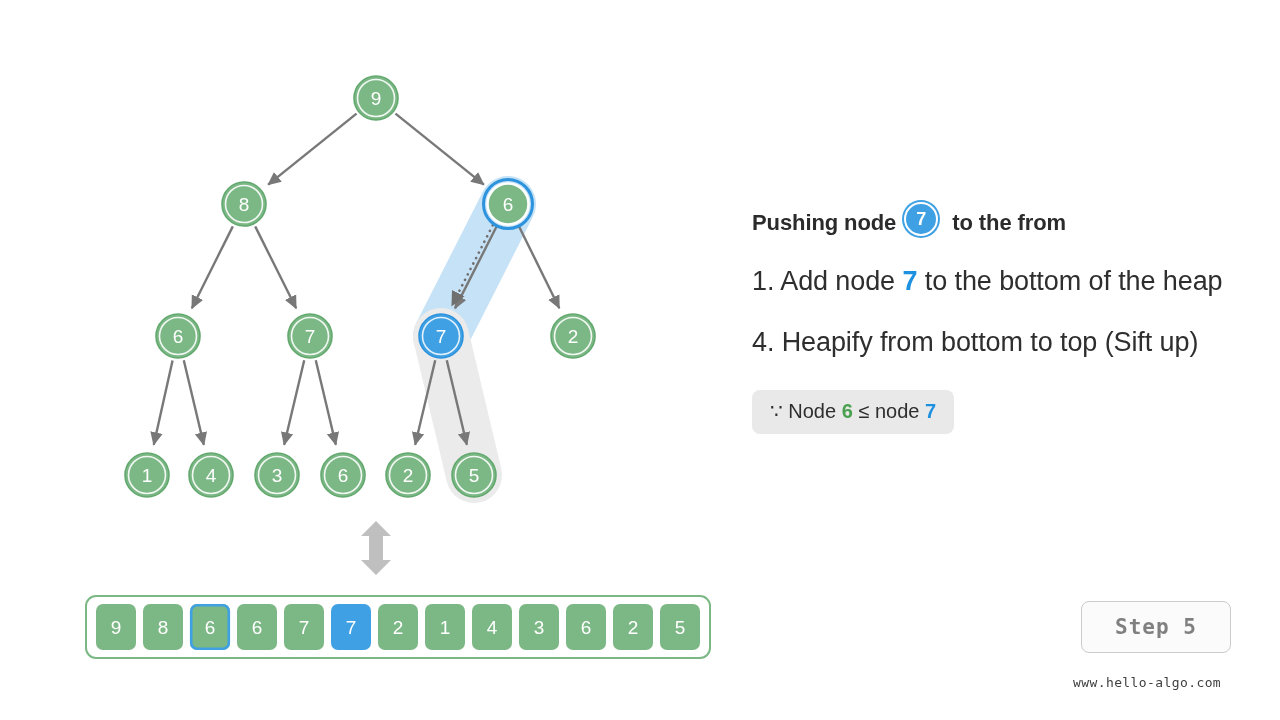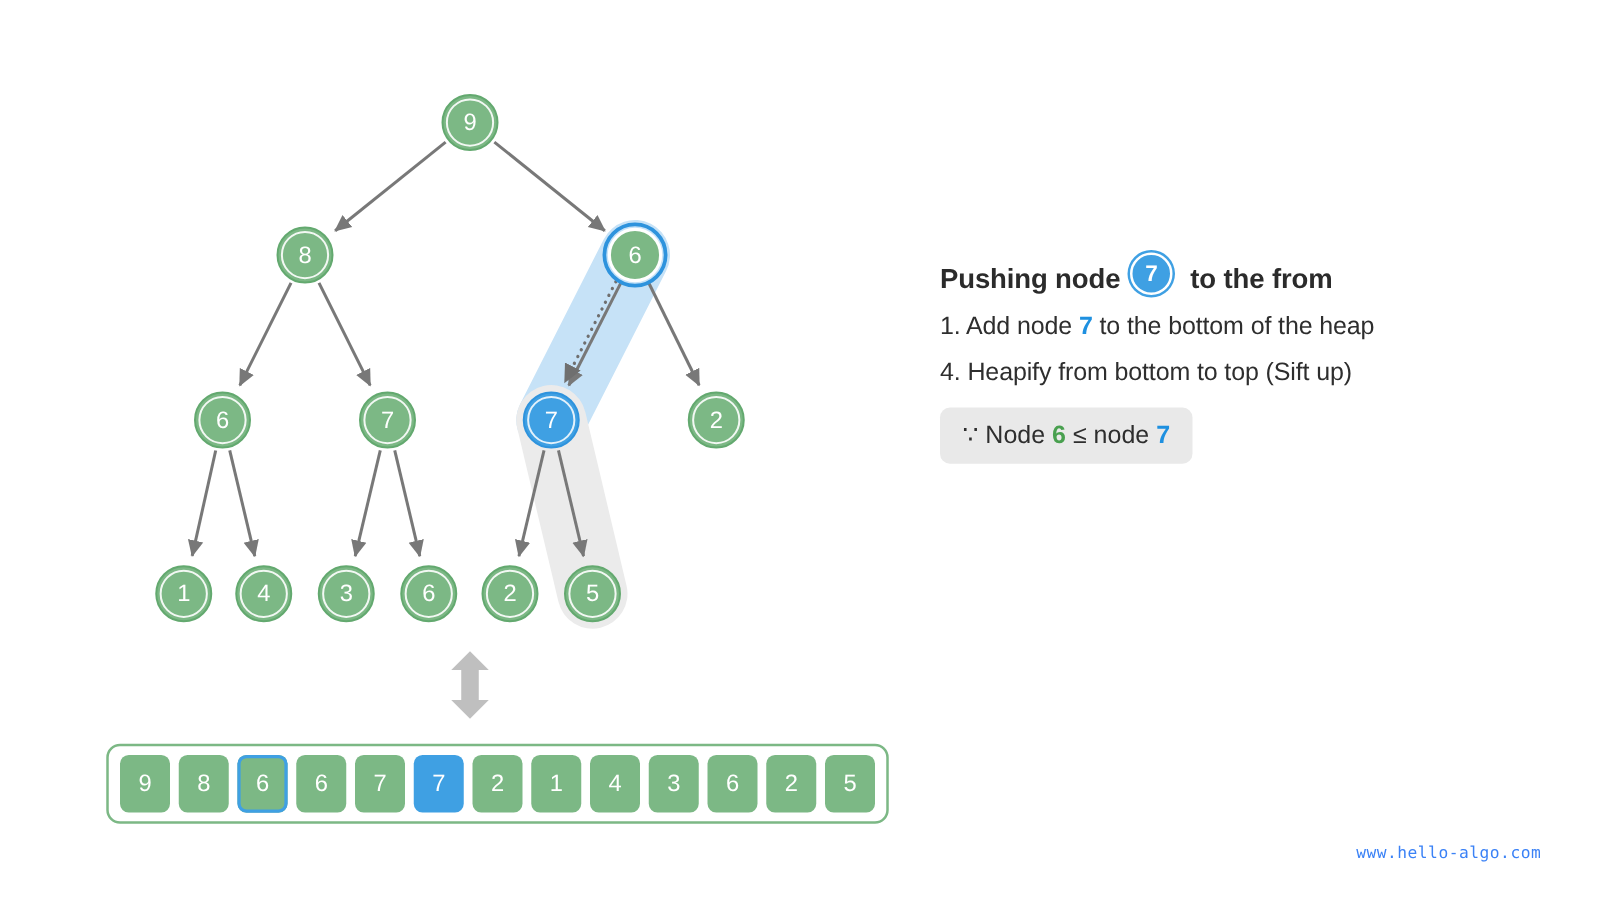--- a/index.html
+++ b/index.html
@@ -69,32 +69,32 @@
     box-shadow: 0 0 0 2px #3fa0e3;
     color: #ffffff;
     font-size: 18px;
     font-weight: bold;
     line-height: 30px;
     text-align: center;
     margin: 0 14px 0 8px;
     box-sizing: border-box;
   }
   .step-line {
-    font-size: 20px;
+    font-size: 27px;
     color: #2e2e2e;
-    margin-top: 14px;
+    margin-top: 30px;
     letter-spacing: -0.1px;
     white-space: nowrap;
   }
   .step-line:first-of-type { margin-top: 46px; }
   .num-blue { color: #1e90e0; font-weight: bold; }
   .num-green { color: #49a04f; font-weight: bold; }
   #hint-box {
     display: inline-block;
-    margin-top: 16px;
+    margin-top: 32px;
     background: #e9e9e9;
     border-radius: 8px;
     padding: 9px 18px 11px 18px;
     font-size: 20px;
     color: #2e2e2e;
     white-space: nowrap;
   }
 
   
   #step-badge {
@@ -114,22 +114,21 @@
     display: flex;
     align-items: center;
     justify-content: center;
     box-sizing: border-box;
   }
   #watermark {
     position: absolute;
     left: 1073px;
     top: 675px;
     width: 160px;
-    text-align: right;
-    color: #3b82f6;
+    color: #404040;
     font-family: "DejaVu Sans Mono", monospace;
     font-size: 13px;
     letter-spacing: 0.4px;
   }
 </style>
 </head>
 <body>
 
 <div id="stage">
 
@@ -305,15 +304,16 @@
 
     <div class="step-line">
       <span>4. Heapify from bottom to top (Sift up)</span>
     </div>
 
     <div id="hint-box">
       <span>∵</span><span> Node </span><span class="num-green">6</span><span> ≤ </span><span>node </span><span class="num-blue">7</span>
     </div>
   </div>
 
+  <div id="step-badge">Step 5</div>
   <div id="watermark">www.hello-algo.com</div>
 
 </div>
 
 </body></html>

